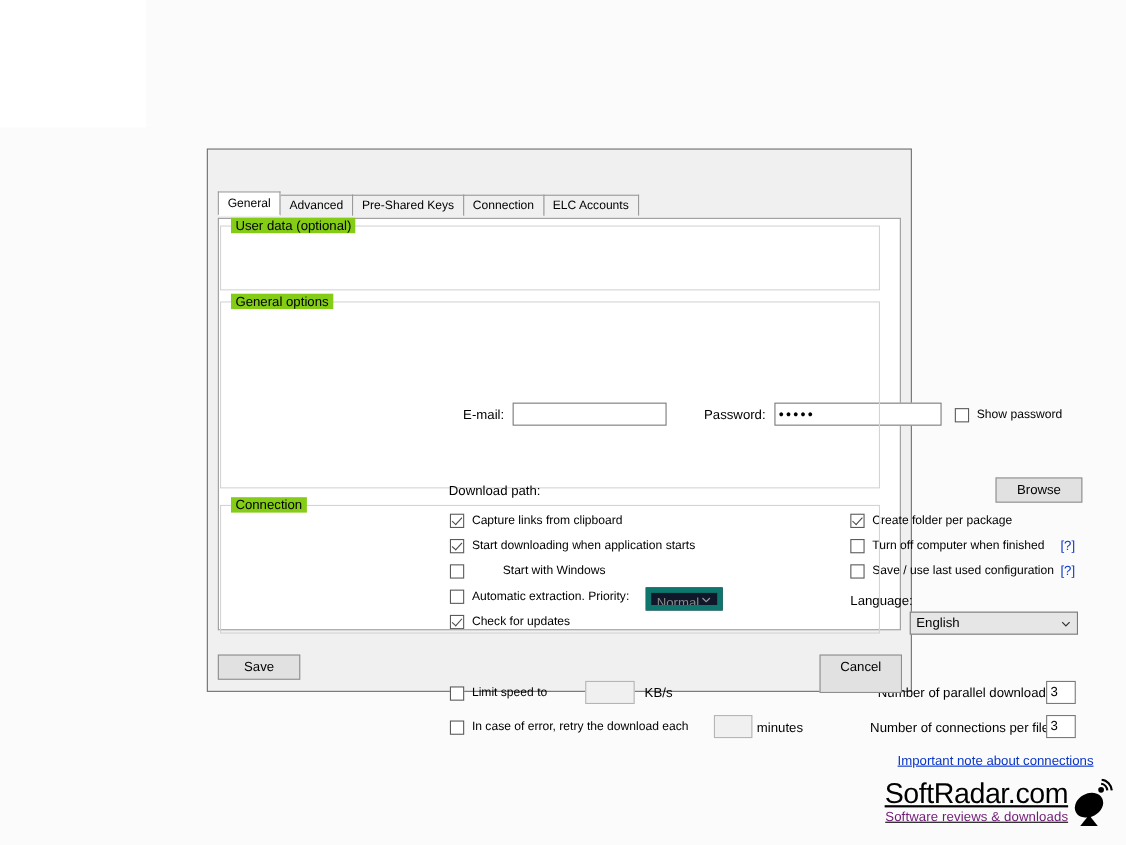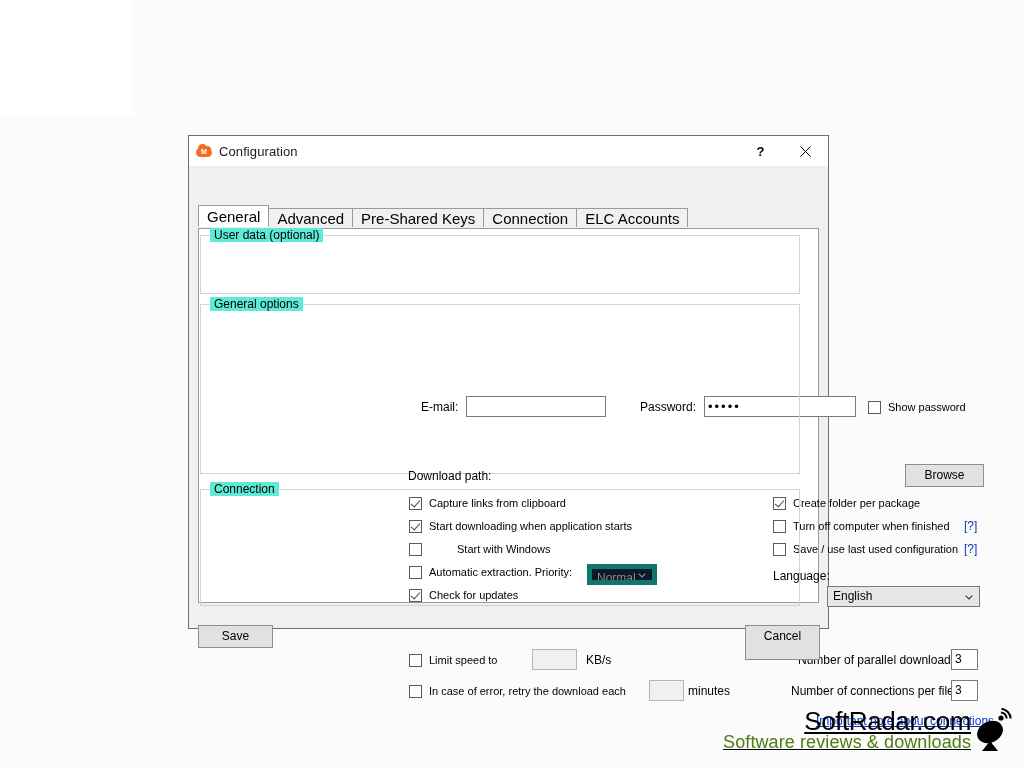--- a/index.html
+++ b/index.html
@@ -130,22 +130,22 @@
   }
 
   
   .tabstrip {
     position: absolute;
     left: 9px;
     top: 41px;
     right: 9px;
     height: 21px;
     display: flex;
-    align-items: center;
-    font-size: 15px;
+    align-items: flex-start;
+    font-size: 11px;
   }
   .tab {
     height: 19px;
     line-height: 19px;
     padding: 0 8px;
     border: 1px solid #9a9a9a;
     border-bottom: none;
     background: #f0f0f0;
     color: #000;
     margin-right: -1px;
@@ -176,21 +176,21 @@
   
   .groupbox {
     position: absolute;
     border: 1px solid #d4d4d4;
     box-sizing: border-box;
   }
   .groupbox > .gb-title {
     position: absolute;
     top: -8px;
     left: 9px;
-    background: #5eead4;
+    background: #84cc16;
     padding: 0 4px;
     font-size: 12px;
     color: #000;
     white-space: nowrap;
   }
 
   #gb-userdata { left: 11px; top: 69px;  width: 600px; height: 59px; }
   #gb-general  { left: 11px; top: 138px; width: 600px; height: 170px; }
   #gb-connect  { left: 11px; top: 323px; width: 600px; height: 117px; }
 
@@ -329,59 +329,41 @@
   }
   .wm-text { text-align: right; }
   .wm-main {
     font-size: 26px;
     color: #000;
     letter-spacing: -0.4px;
     line-height: 28px;
     font-family: "Liberation Sans", sans-serif;
   }
   .wm-sub {
-    font-size: 18px;
-    color: #4d7c0f;
+    font-size: 12px;
+    color: #701a75;
     line-height: 15px;
     letter-spacing: 0.1px;
   }
   .wm-dish {
     width: 36px;
     height: 44px;
     margin-left: 5px;
     margin-bottom: -2px;
   }
   .wm-dish svg { display: block; }
 </style>
 </head>
 <body>
 
 <div class="bg-band"></div>
 <div class="bg-white-block"></div>
 
 <div class="dialog">
 
-  <div class="titlebar">
-    <div class="title-icon">
-      <div class="cloud-a"></div>
-      <div class="cloud-b"></div>
-      <div class="cloud-c"></div>
-      <div class="cloud-m">M</div>
-    </div>
-    <div class="title-text">Configuration</div>
-    <div class="title-buttons">
-      <div class="title-btn help">?</div>
-      <div class="title-btn">
-        <svg width="11" height="11" viewBox="0 0 11 11">
-          <line x1="0.5" y1="0.5" x2="10.5" y2="10.5" stroke="#000" stroke-width="1"></line>
-          <line x1="10.5" y1="0.5" x2="0.5" y2="10.5" stroke="#000" stroke-width="1"></line>
-        </svg>
-      </div>
-    </div>
-  </div>
 
   <div class="client">
 
     <div class="tabstrip">
       <div class="tab active">General</div>
       <div class="tab">Advanced</div>
       <div class="tab">Pre-Shared Keys</div>
       <div class="tab">Connection</div>
       <div class="tab">ELC Accounts</div>
     </div>

